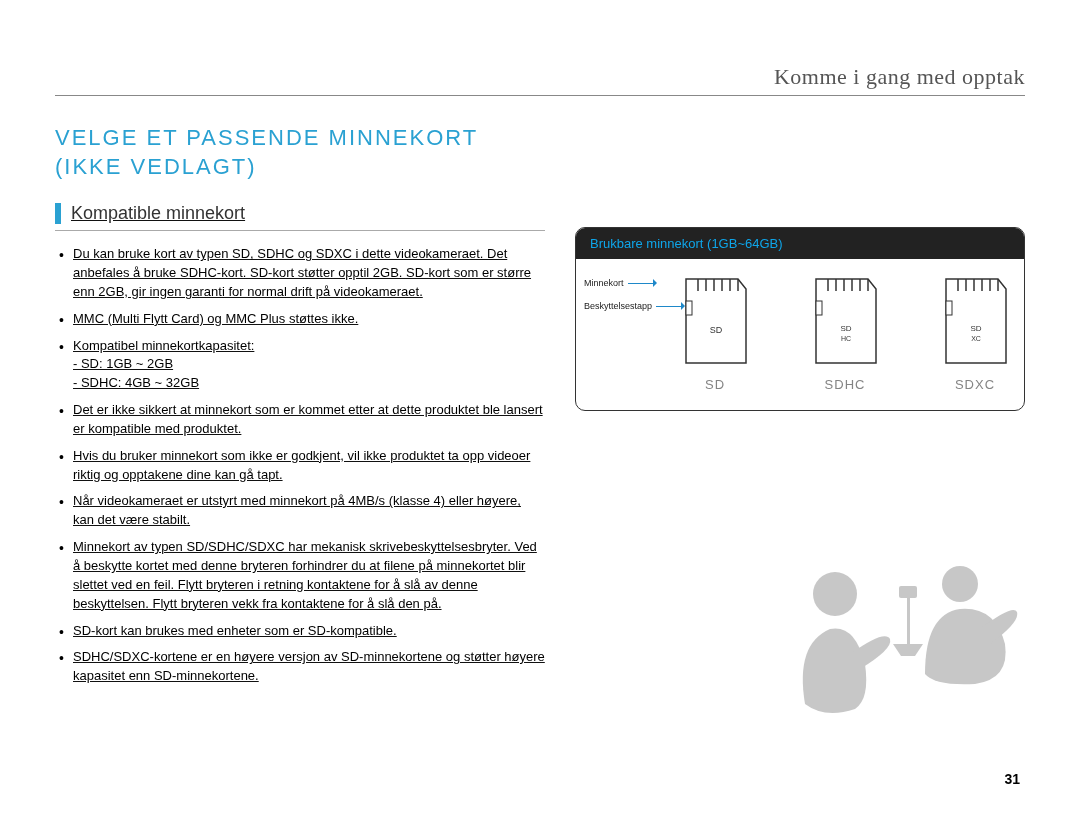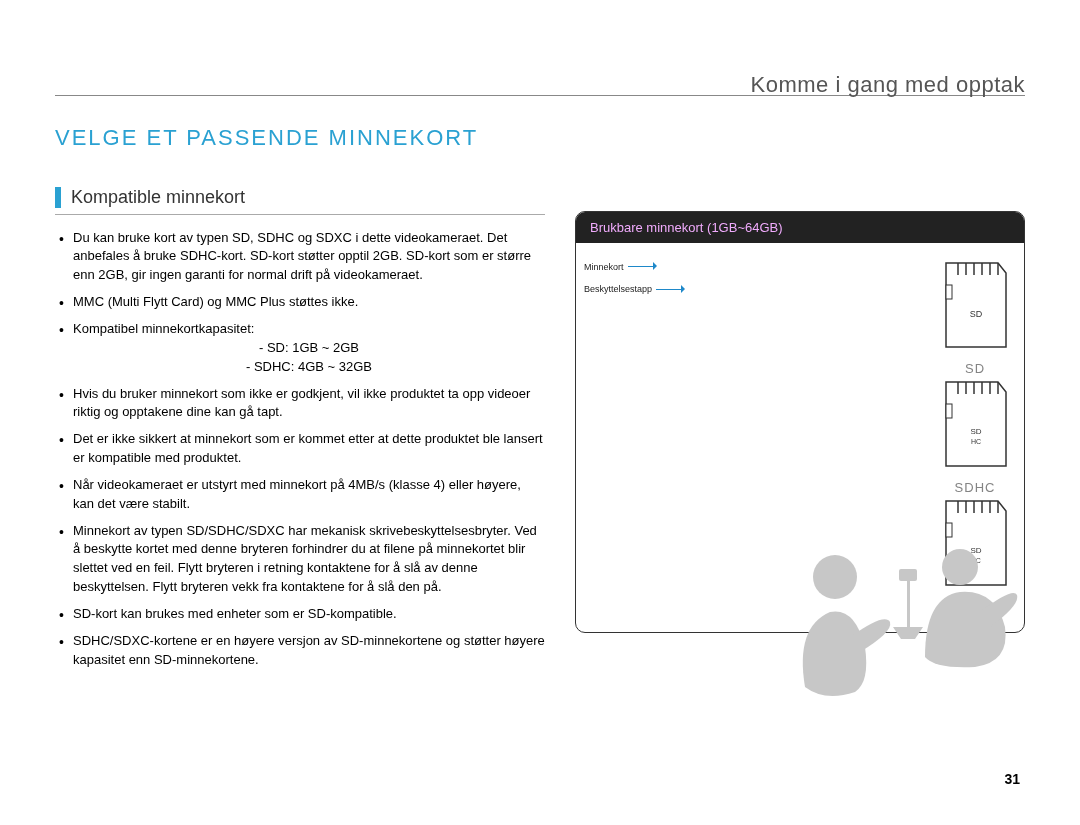--- a/index.html
+++ b/index.html
@@ -14,40 +14,41 @@
   }
   .header-rule {
     border-bottom: 1px solid #888;
     margin-bottom: 28px;
     position: relative;
     height: 36px;
   }
   .chapter-title {
     position: absolute;
     right: 0;
-    top: 12px;
+    top: 4px;
     font-size: 22px;
     font-weight: 300;
     color: #555;
     letter-spacing: 0.5px;
+    font-family: Liberation Serif, serif;
   }
   .section-title {
     color: #2aa1d2;
     font-size: 22px;
     font-weight: 300;
     letter-spacing: 2px;
     line-height: 1.3;
-    margin-bottom: 34px;
+    margin-bottom: 22px;
     text-transform: uppercase;
   }
   .two-col {
     display: flex;
     gap: 30px;
   }
-  .left-col { flex: 1 1 470px; }
+  .left-col { flex: 1 1 470px; text-decoration: underline; }
   .right-col { flex: 0 0 450px; position: relative; }
   .subheading-wrap {
     display: flex;
     align-items: stretch;
     margin-bottom: 14px;
     border-bottom: 1px solid #aaa;
     padding-bottom: 6px;
   }
   .subheading-bar {
     width: 6px;
@@ -73,33 +74,32 @@
   ul.bullets > li::before {
     content: "•";
     position: absolute;
     left: -14px;
     top: 0;
     font-size: 14px;
   }
   .sublines div {
     font-size: 13px;
     line-height: 1.45;
-    text-align: center;
   }
   
   .card-box {
     border: 1px solid #333;
     border-radius: 10px;
     overflow: hidden;
     background: #fff;
     margin-top: 24px;
   }
   .card-box-header {
     background: #222;
-    color: #f0abfc;
+    color: #0ea5e9;
     font-size: 13px;
     padding: 8px 14px;
   }
   .card-box-body {
     padding: 14px 10px 18px 10px;
     position: relative;
   }
   .labels-col {
     position: absolute;
     left: 8px;
@@ -126,21 +126,20 @@
     position:absolute;
     right:-5px; top:-4px;
     border: 4px solid transparent;
     border-left-color:#1e88c9;
   }
   .cards-row {
     display: flex;
     justify-content: space-between;
     align-items: flex-end;
     padding-left: 90px;
-    flex-direction: column;
   }
   .card-stack {
     display: flex;
     flex-direction: column;
     align-items: center;
     gap: 8px;
   }
   .sd-svg { width: 78px; height: 96px; }
   .card-lbl {
     font-size: 13px;
@@ -167,40 +166,41 @@
 </style>
 </head>
 <body>
 
 <div class="header-rule">
   <div class="chapter-title">Komme i gang med opptak</div>
 </div>
 
 <div class="section-title">
   <span>VELGE ET PASSENDE MINNEKORT</span><br>
+  <span>(IKKE VEDLAGT)</span>
 </div>
 
 <div class="two-col">
   <div class="left-col">
     <div class="subheading-wrap">
       <div class="subheading-bar"></div>
       <div class="subheading-text">Kompatible minnekort</div>
     </div>
     <ul class="bullets">
       <li>Du kan bruke kort av typen SD, SDHC og SDXC i dette videokameraet. Det anbefales å bruke SDHC-kort. SD-kort støtter opptil 2GB. SD-kort som er større enn 2GB, gir ingen garanti for normal drift på videokameraet.</li>
       <li>MMC (Multi Flytt Card) og MMC Plus støttes ikke.</li>
       <li>
         <span>Kompatibel minnekortkapasitet:</span>
         <div class="sublines">
           <div>- SD: 1GB ~ 2GB</div>
           <div>- SDHC: 4GB ~ 32GB</div>
         </div>
       </li>
+      <li>Det er ikke sikkert at minnekort som er kommet etter at dette produktet ble lansert er kompatible med produktet.</li>
       <li>Hvis du bruker minnekort som ikke er godkjent, vil ikke produktet ta opp videoer riktig og opptakene dine kan gå tapt.</li>
-      <li>Det er ikke sikkert at minnekort som er kommet etter at dette produktet ble lansert er kompatible med produktet.</li>
       <li>Når videokameraet er utstyrt med minnekort på 4MB/s (klasse 4) eller høyere, kan det være stabilt.</li>
       <li>Minnekort av typen SD/SDHC/SDXC har mekanisk skrivebeskyttelsesbryter. Ved å beskytte kortet med denne bryteren forhindrer du at filene på minnekortet blir slettet ved en feil. Flytt bryteren i retning kontaktene for å slå av denne beskyttelsen. Flytt bryteren vekk fra kontaktene for å slå den på.</li>
       <li>SD-kort kan brukes med enheter som er SD-kompatible.</li>
       <li>SDHC/SDXC-kortene er en høyere versjon av SD-minnekortene og støtter høyere kapasitet enn SD-minnekortene.</li>
     </ul>
   </div>
 
   <div class="right-col">
     <div class="card-box">
       <div class="card-box-header">Brukbare minnekort (1GB~64GB)</div>

